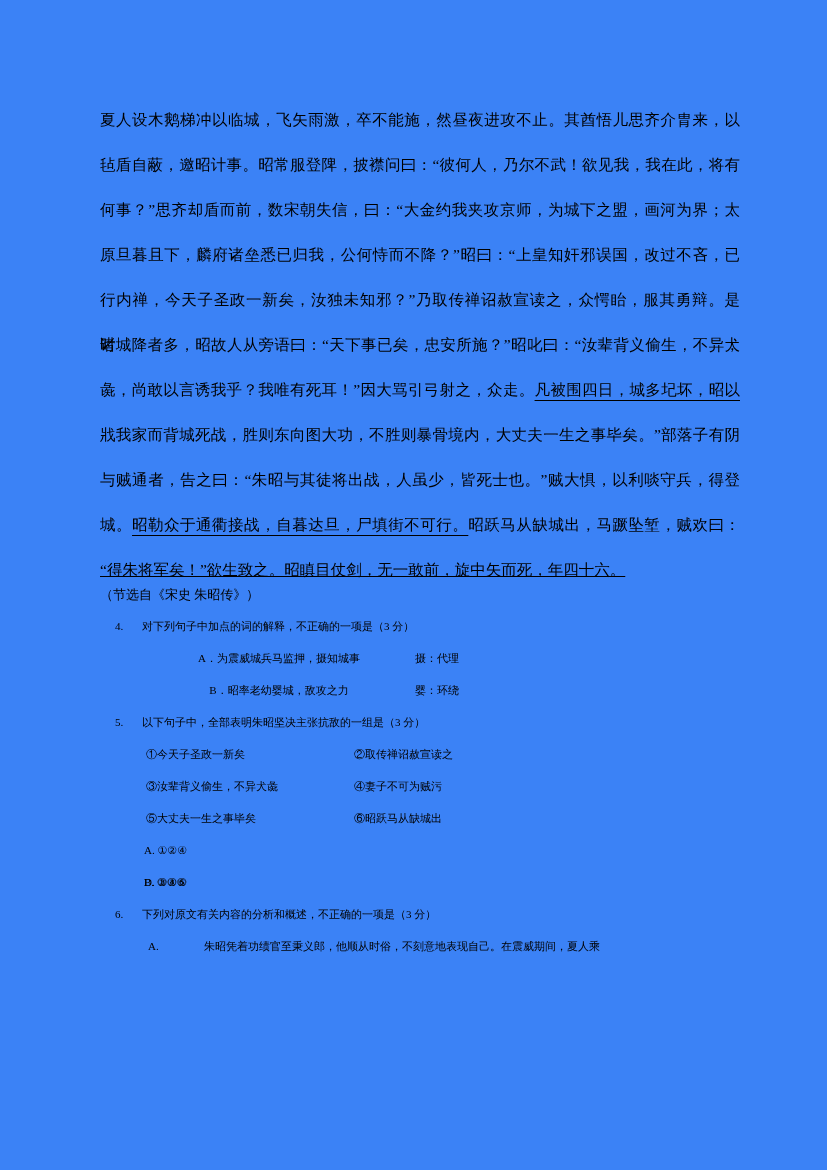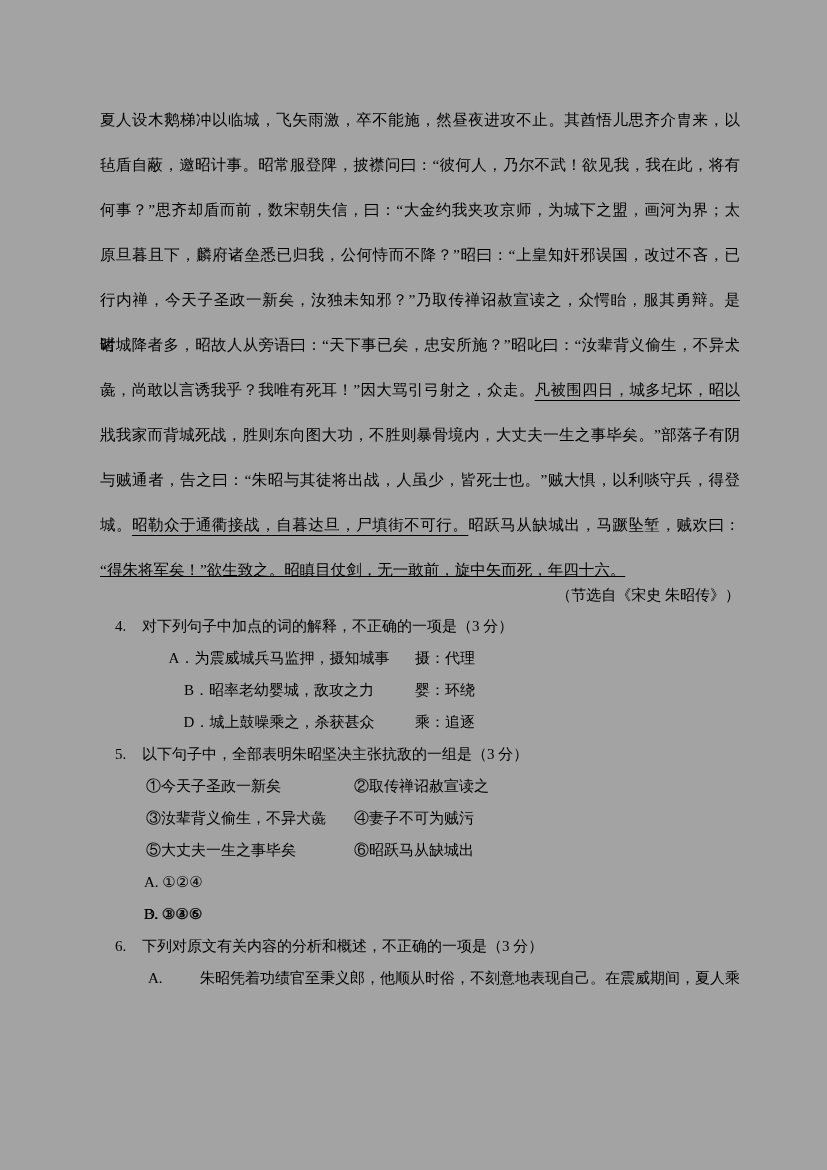--- a/index.html
+++ b/index.html
@@ -1,39 +1,39 @@
 <!DOCTYPE html>
 <html><head>
 <meta charset="utf-8">
 <style>
   html,body{margin:0;padding:0;background:#ffffff;}
   .page{
     position:relative;
     width:827px;height:1170px;
-    background:#a3a3a3;
+    background:#3b82f6;
     color:#000000;
     font-family:"Liberation Serif","DejaVu Serif",serif;
     overflow:hidden;
   }
   .content{position:absolute;left:100px;top:97px;width:640px;}
   
   .p-line{
     font-size:15.5px;
     line-height:45px;height:45px;
     text-align:justify;text-align-last:justify;
     overflow:visible;white-space:normal;
   }
   .p-line.last{text-align:left;text-align-last:left;text-decoration:underline;}
   .u{text-decoration:underline;text-underline-offset:5px;text-decoration-thickness:1px;}
   .attr{
-    font-size:15px;line-height:30px;height:30px;
-    text-align:right;margin-top:-12px;
+    font-size:13px;line-height:30px;height:30px;
+    text-align:left;margin-top:-12px;
   }
   
-  .q-row{font-size:15px;line-height:32px;height:32px;white-space:nowrap;}
+  .q-row{font-size:11px;line-height:32px;height:32px;white-space:nowrap;}
   .stem .q-num{display:inline-block;width:27px;padding-left:15px;}
   .opt4{padding-left:43px;display:flex;}
   .q4-sent{display:inline-block;width:272px;text-align:center;}
   .items5{padding-left:46px;display:flex;}
   .items5 .col1{display:inline-block;width:208px;}
   .choices5{padding-left:44px;display:flex;flex-direction:column;}
   .choices5 .col1{display:inline-block;width:202px;}
   .opt6{padding-left:48px;display:flex;}
   .q6-label{display:inline-block;width:56px;}
 </style>
@@ -61,24 +61,20 @@
     <div>
       <div class="q-row stem"><span class="q-num">4.</span><span>对下列句子中加点的词的解释，不正确的一项是（3 分）</span></div>
       <div class="q-row opt4">
           <span class="q4-sent"><span>A．</span><span>为震威城兵马监押，摄知城事</span></span>
           <span>摄：代理</span>
         </div>
       <div class="q-row opt4">
           <span class="q4-sent"><span>B．</span><span>昭率老幼婴城，敌攻之力</span></span>
           <span>婴：环绕</span>
         </div>
-      <div class="q-row opt4">
-          <span class="q4-sent"><span>D．</span><span>城上鼓噪乘之，杀获甚众</span></span>
-          <span>乘：追逐</span>
-        </div>
     </div>
 
     <div>
       <div class="q-row stem"><span class="q-num">5.</span><span>以下句子中，全部表明朱昭坚决主张抗敌的一组是（3 分）</span></div>
       <div class="q-row items5">
           <span class="col1">①今天子圣政一新矣</span>
           <span>②取传禅诏赦宣读之</span>
         </div>
       <div class="q-row items5">
           <span class="col1">③汝辈背义偷生，不异犬彘</span>

